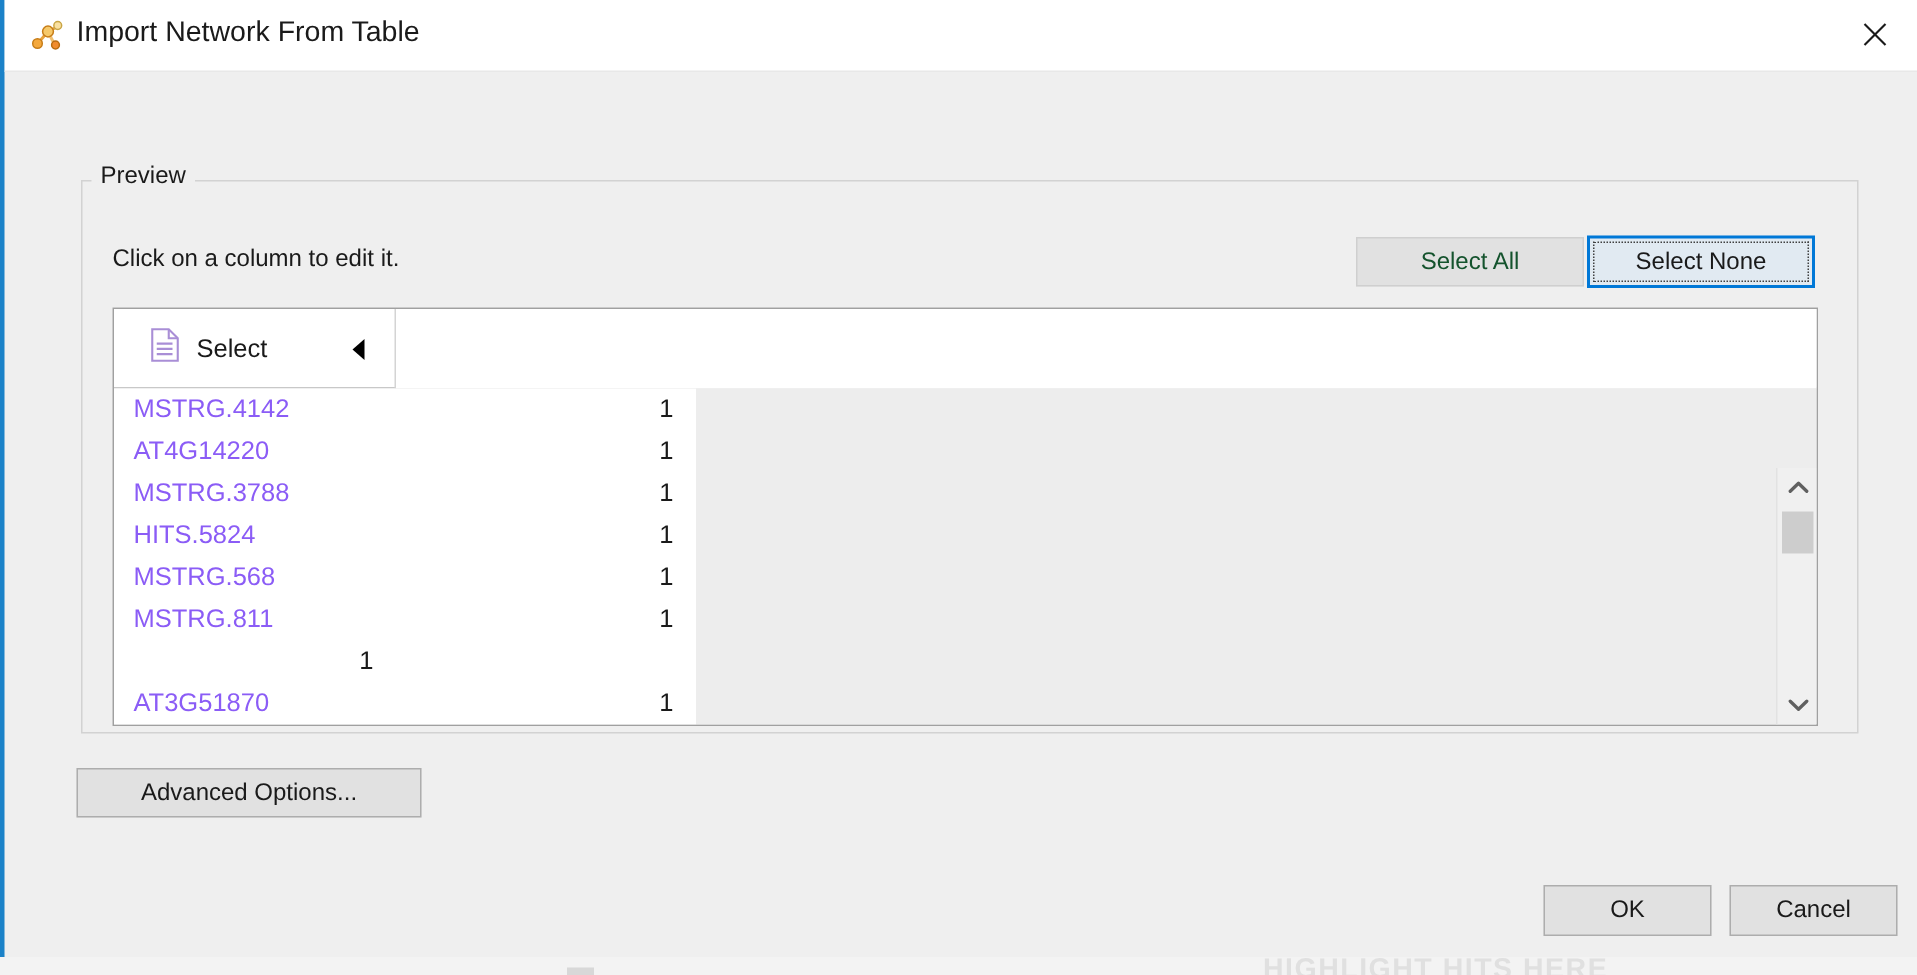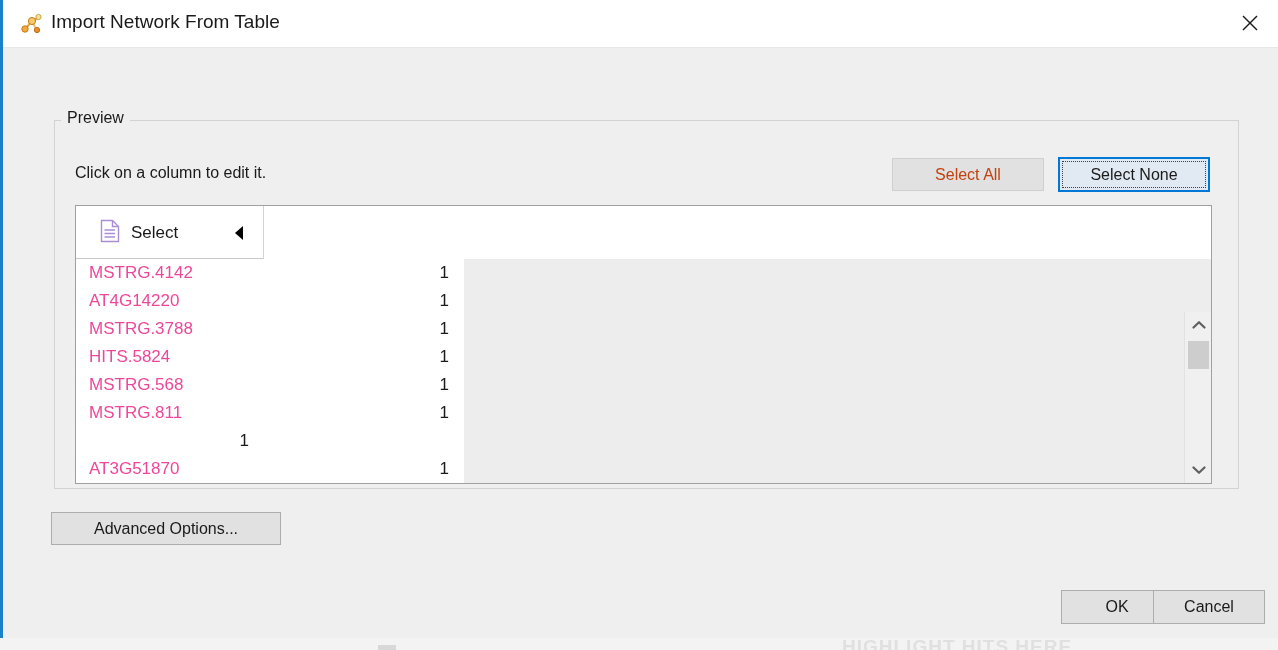--- a/index.html
+++ b/index.html
@@ -109,23 +109,24 @@
     background: #e1e1e1;
     border: 1px solid #adadad;
     box-sizing: border-box;
     display: flex;
     align-items: center;
     justify-content: center;
     cursor: default;
     padding: 0;
   }
   .btn.disabled {
-    color: #c2410c;
+    color: #14532d;
     background: #e1e1e1;
     border-color: #cfcfcf;
+    margin-left: 12px;
   }
   .btn.focused {
     background: #e1eaf2;
     border: 2px solid #0078d7;
   }
   .btn.focused .focus-ring {
     position: absolute;
     left: 2px; top: 2px; right: 2px; bottom: 2px;
     border: 1px dotted #404040;
     pointer-events: none;
@@ -206,21 +207,21 @@
     display: flex;
     align-items: center;
     background: #ffffff;
     width: 388px;
     box-sizing: border-box;
   }
   .cell-sample {
     width: 200px;
     padding-left: 13px;
     font-size: 17px;
-    color: #ec4899;
+    color: #8b5cf6;
     white-space: nowrap;
     box-sizing: border-box;
   }
   .cell-cluster {
     width: 188px;
     text-align: right;
     padding-right: 15px;
     font-size: 17px;
     color: #1a1a1a;
     box-sizing: border-box;
@@ -260,21 +261,21 @@
     cursor: default;
   }
 
   #advanced-btn {
     position: absolute;
     left: 48px; top: 512px;
     width: 230px; height: 33px;
   }
   #ok-btn {
     position: absolute;
-    left: 1058px; top: 590px;
+    left: 1026px; top: 590px;
     width: 112px; height: 34px; justify-content: center;
   }
   #cancel-btn {
     position: absolute;
     left: 1150px; top: 590px;
     width: 112px; height: 34px;
   }
 </style>
 </head>
 <body>

